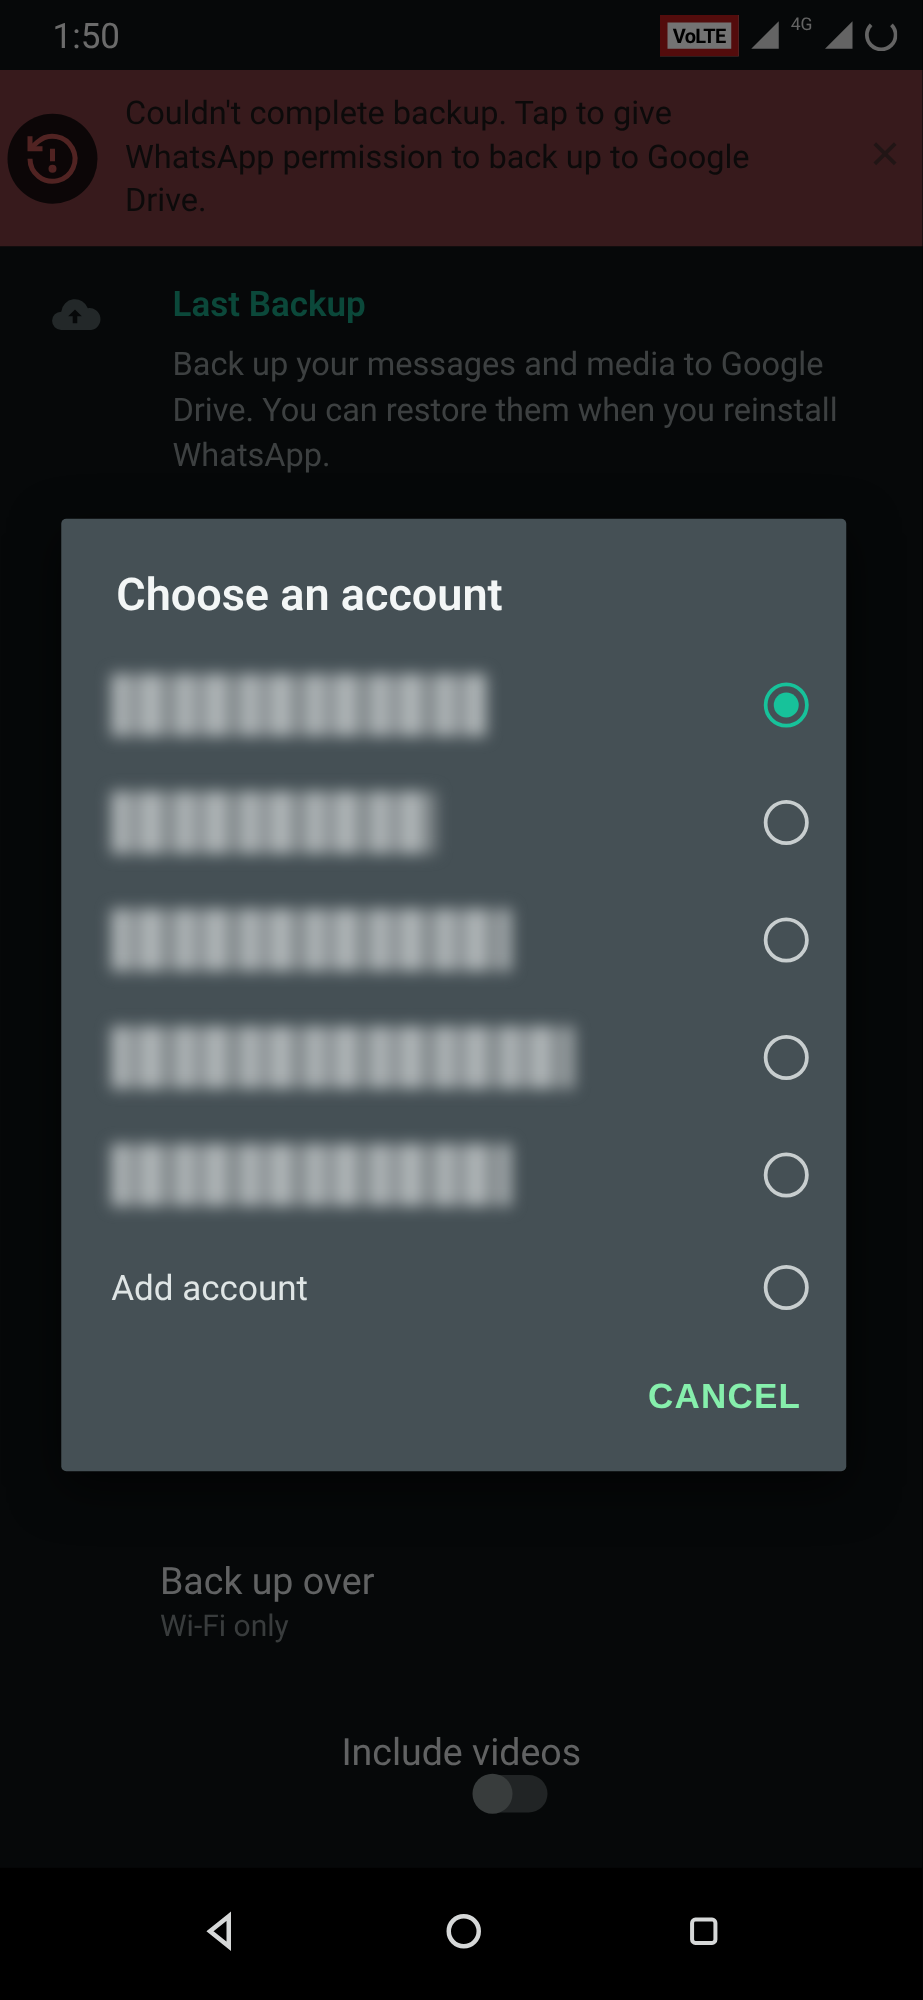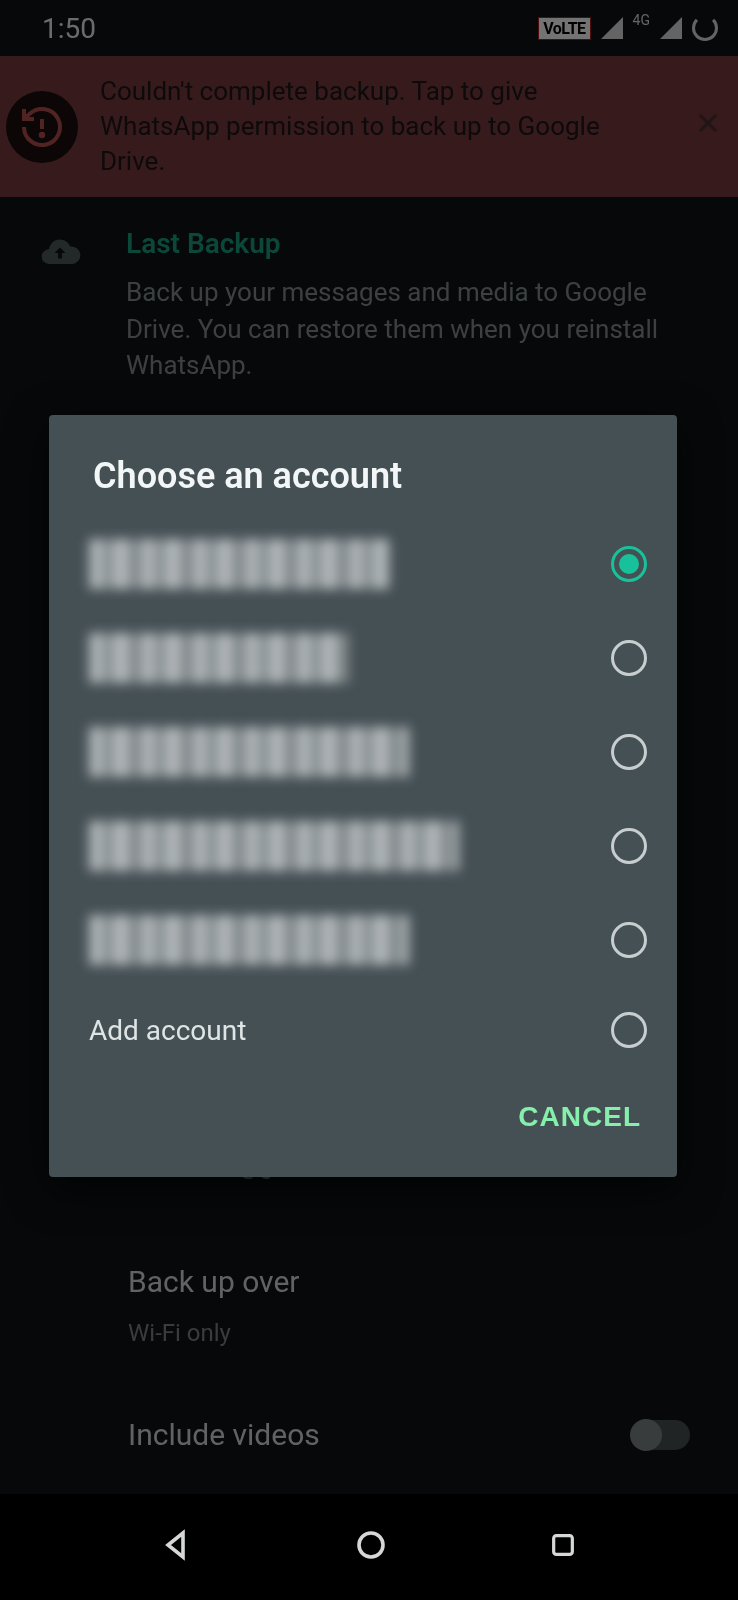--- a/index.html
+++ b/index.html
@@ -24,21 +24,21 @@
     align-items: center;
     justify-content: space-between;
     padding: 0 20px 0 42px;
     color: #eee;
     font-size: 28px;
     font-weight: 400;
   }
   .status-right { display:flex; align-items:center; gap:10px; }
   .volte {
     background:#fff; color:#000; font-size:16px; font-weight:700;
-    padding:1px 4px; border:1px solid #b91c1c; letter-spacing:-0.5px;
+    padding:1px 4px; border:6px solid #b91c1c; letter-spacing:-0.5px;
   }
   .sig-tri {
     width:0; height:0; border-style:solid;
     border-width:0 0 22px 22px; border-color:transparent transparent #ddd transparent;
     position:relative;
   }
   .sig-4g { font-size:14px; color:#ddd; position:relative; top:-8px; }
   .spinner {
     width:26px; height:26px; border:3px solid #ddd; border-top-color:transparent;
     border-radius:50%;
@@ -68,38 +68,38 @@
     width:72px; height:72px; border-radius:50%; background:#1b0f10;
     display:flex; align-items:center; justify-content:center; color:#b34f4d; flex:0 0 auto;
   }
   .warn-text { color:#1b1718; font-size:26px; line-height:1.35; flex:1; }
   .warn-close { color:#4a2f30; font-size:30px; padding:10px; }
 
   
   .section {
     padding: 30px 24px 0 24px;
     display:flex;
-    gap:30px;
+    gap:42px;
   }
   .section-icon {
     width:72px; text-align:center; color:#4e5a5c; padding-top:4px;
   }
   .section-body { flex:1; }
   .section-title {
     color:#1a9f80; font-size:28px; font-weight:600; margin-bottom:14px;
   }
   .section-desc {
     color:#878f90; font-size:26px; line-height:1.4;
   }
 
   
   .settings-rows { padding: 0 128px 0 128px; }
   .srow { padding: 22px 0; }
   .srow-title { color:#d7dadb; font-size:30px; }
-  .srow-sub { color:#7e8687; font-size:24px; margin-top:20px; }
+  .srow-sub { color:#7e8687; font-size:24px; margin-top:4px; }
   .row-flex { display:flex; align-items:center; justify-content:space-between; }
   .toggle {
     width:58px; height:30px; background:#4a5152; border-radius:15px; position:relative;
   }
   .toggle .knob {
     width:32px; height:32px; background:#7d8586; border-radius:50%;
     position:absolute; left:-2px; top:-1px;
   }
 
   
@@ -207,21 +207,21 @@
   </div>
 
   <div class="settings-rows" style="position:absolute; top:1110px; left:0; right:0;">
     <div class="srow">
       <div class="srow-sub">nikhil.xxxx@gmail.com</div>
     </div>
     <div class="srow" style="margin-top:40px;">
       <div class="srow-title">Back up over</div>
       <div class="srow-sub">Wi-Fi only</div>
     </div>
-    <div class="srow row-flex" style="margin-top:26px;">
+    <div class="srow row-flex" style="margin-top:26px;flex-direction:column;">
       <div class="srow-title">Include videos</div>
       <div class="toggle" style="margin-right:-80px;">
         <div class="knob"></div>
       </div>
     </div>
   </div>
 
   <div class="dim-overlay"></div>
 
   <div class="dialog">

